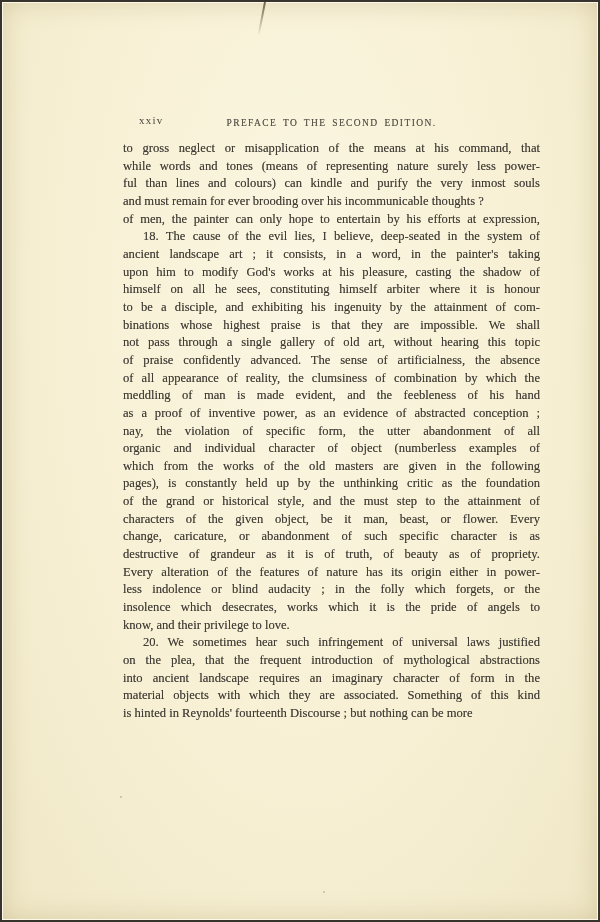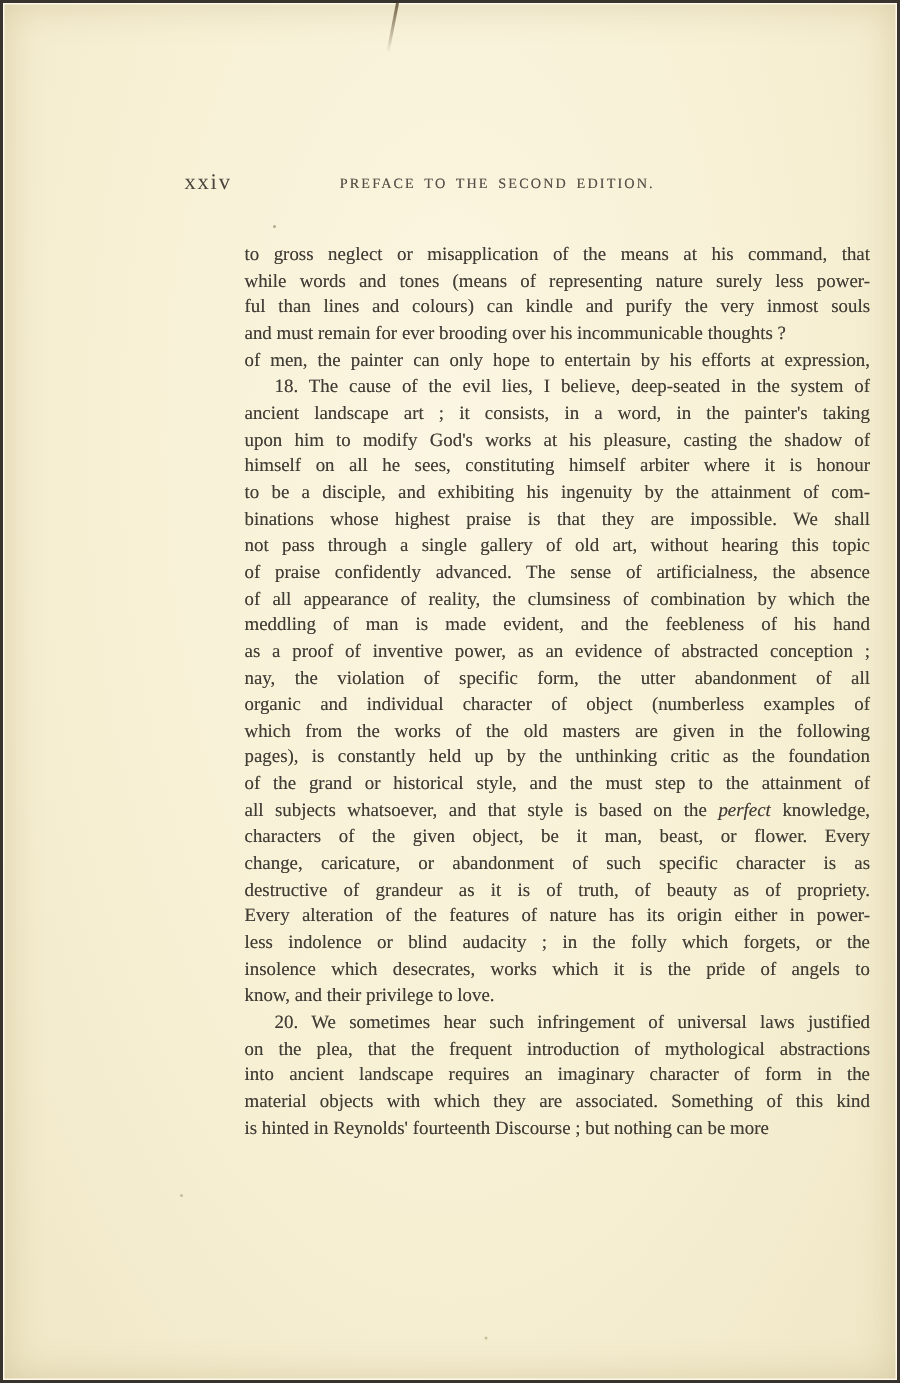--- a/index.html
+++ b/index.html
@@ -20,41 +20,40 @@
   }
   .page-header {
     position: absolute;
     top: 112px;
     left: 121px;
     width: 417px;
     height: 22px;
   }
   .page-number {
     position: absolute;
-    left: 0;
+    left: 16px;
     top: 0;
-    font-size: 15px;
+    font-size: 11px;
     letter-spacing: 1.2px;
     color: #4a463e;
   }
   .running-title {
     text-align: center;
     padding-top: 4px;
     font-size: 9.5px;
     letter-spacing: 1.4px;
     word-spacing: 2px;
     color: #555148;
     text-shadow: 0 0 0.4px rgba(80, 74, 62, 0.55);
   }
   .text-body {
     position: absolute;
-    top: 159px;
+    top: 138px;
     left: 121px;
     width: 417px;
-    margin-left: 40px;
   }
   .line {
     font-size: 12.6px;
     line-height: 17.65px;
     color: #403d36;
     text-align: justify;
     text-align-last: justify;
     text-shadow: 0 0 0.4px rgba(62, 57, 47, 0.55);
   }
   .line.last { text-align-last: auto; }
@@ -108,21 +107,20 @@
       <div class="line">not pass through a single gallery of old art, without hearing this topic</div>
       <div class="line">of praise confidently advanced.  The sense of artificialness, the absence</div>
       <div class="line">of all appearance of reality, the clumsiness of combination by which the</div>
       <div class="line">meddling of man is made evident, and the feebleness of his hand</div>
       <div class="line">as a proof of inventive power, as an evidence of abstracted conception ;</div>
       <div class="line">nay, the violation of specific form, the utter abandonment of all</div>
       <div class="line">organic and individual character of object (numberless examples of</div>
       <div class="line">which from the works of the old masters are given in the following</div>
       <div class="line">pages), is constantly held up by the unthinking critic as the foundation</div>
       <div class="line">of the grand or historical style, and the must step to the attainment of</div>
-      <div class="line">all subjects whatsoever, and that style is based on the <i>perfect</i> knowledge,</div>
       <div class="line">characters of the given object, be it man, beast, or flower.  Every</div>
       <div class="line">change, caricature, or abandonment of such specific character is as</div>
       <div class="line">destructive of grandeur as it is of truth, of beauty as of propriety.</div>
       <div class="line">Every alteration of the features of nature has its origin either in power-</div>
       <div class="line">less indolence or blind audacity ; in the folly which forgets, or the</div>
       <div class="line">insolence which desecrates, works which it is the pride of angels to</div>
       <div class="line last">know, and their privilege to love.</div>
       <div class="line indent">20.  We sometimes hear such infringement of universal laws justified</div>
       <div class="line">on the plea, that the frequent introduction of mythological abstractions</div>
       <div class="line">into ancient landscape requires an imaginary character of form in the</div>

